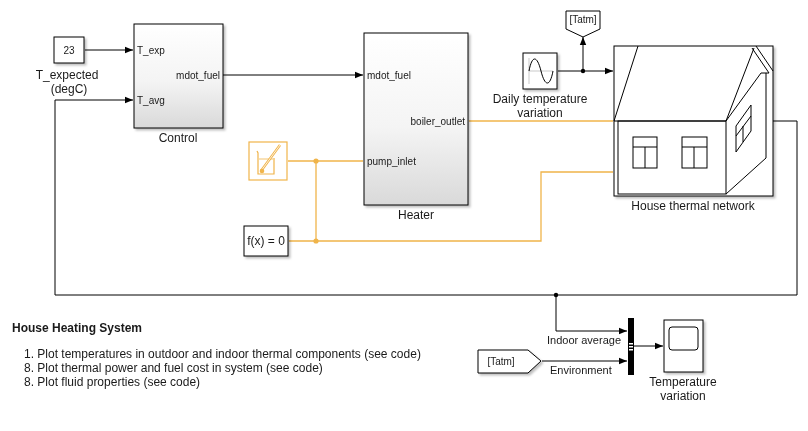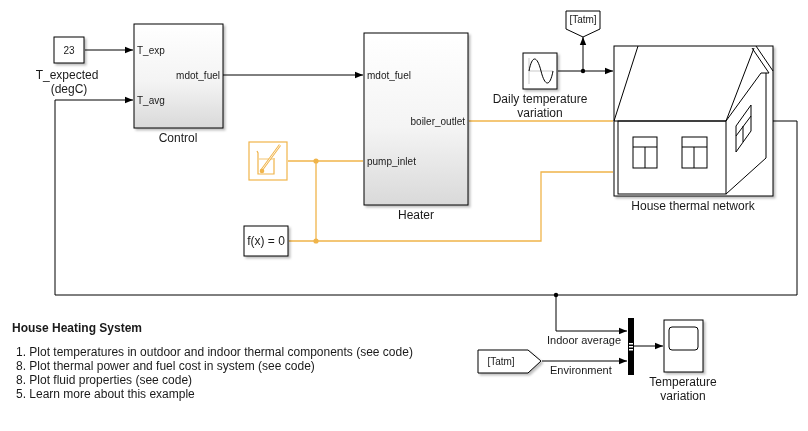--- a/index.html
+++ b/index.html
@@ -6,21 +6,21 @@
     body { width: 808px; height: 431px; position: relative; overflow: hidden;
            font-family: "Liberation Sans", sans-serif; color: #1a1a1a; }
     #canvas { position: absolute; left: 0; top: 0; }
     .lbl { font-family: "Liberation Sans", sans-serif; font-size: 11px; fill: #1a1a1a; }
     .port { font-family: "Liberation Sans", sans-serif; font-size: 10px; fill: #1a1a1a; }
     .sig { stroke: #000; stroke-width: 1; fill: none; }
     .phys { stroke: #f0b44a; stroke-width: 1.3; fill: none; }
     .blk { stroke: #000; stroke-width: 1; }
     .notes { position: absolute; left: 12px; top: 321px; }
     .notes h1 { margin: 0 0 10px 0; font-size: 12px; font-weight: bold; font-family: "Liberation Sans", sans-serif; color: #1a1a1a; }
-    .notes ol { list-style: none; margin: 4px; padding: 0; }
+    .notes ol { list-style: none; margin: 12px; padding: 0; }
     .notes li { font-size: 12px; line-height: 14px; color: #1a1a1a; cursor: pointer; }
   </style>
 </head>
 <body>
 
 <svg id="canvas" width="808" height="431" viewBox="0 0 808 431">
   <defs>
     <linearGradient id="subsysGrad" x1="0" y1="0" x2="0" y2="1">
       <stop offset="0" stop-color="#ffffff"></stop>
       <stop offset="0.55" stop-color="#f4f4f4"></stop>
@@ -169,15 +169,14 @@
     <text class="lbl" x="683" y="400" text-anchor="middle" style="font-size:12px">variation</text>
   </g>
 </svg>
 
 <div class="notes">
   <h1>House Heating System</h1>
   <ol>
     <li>1. Plot temperatures in outdoor and indoor thermal components (see code)</li>
     <li>8. Plot thermal power and fuel cost in system (see code)</li>
     <li>8. Plot fluid properties (see code)</li>
-    <li>5. Learn more about this example</li>
   </ol>
 </div>
 
 </body></html>

